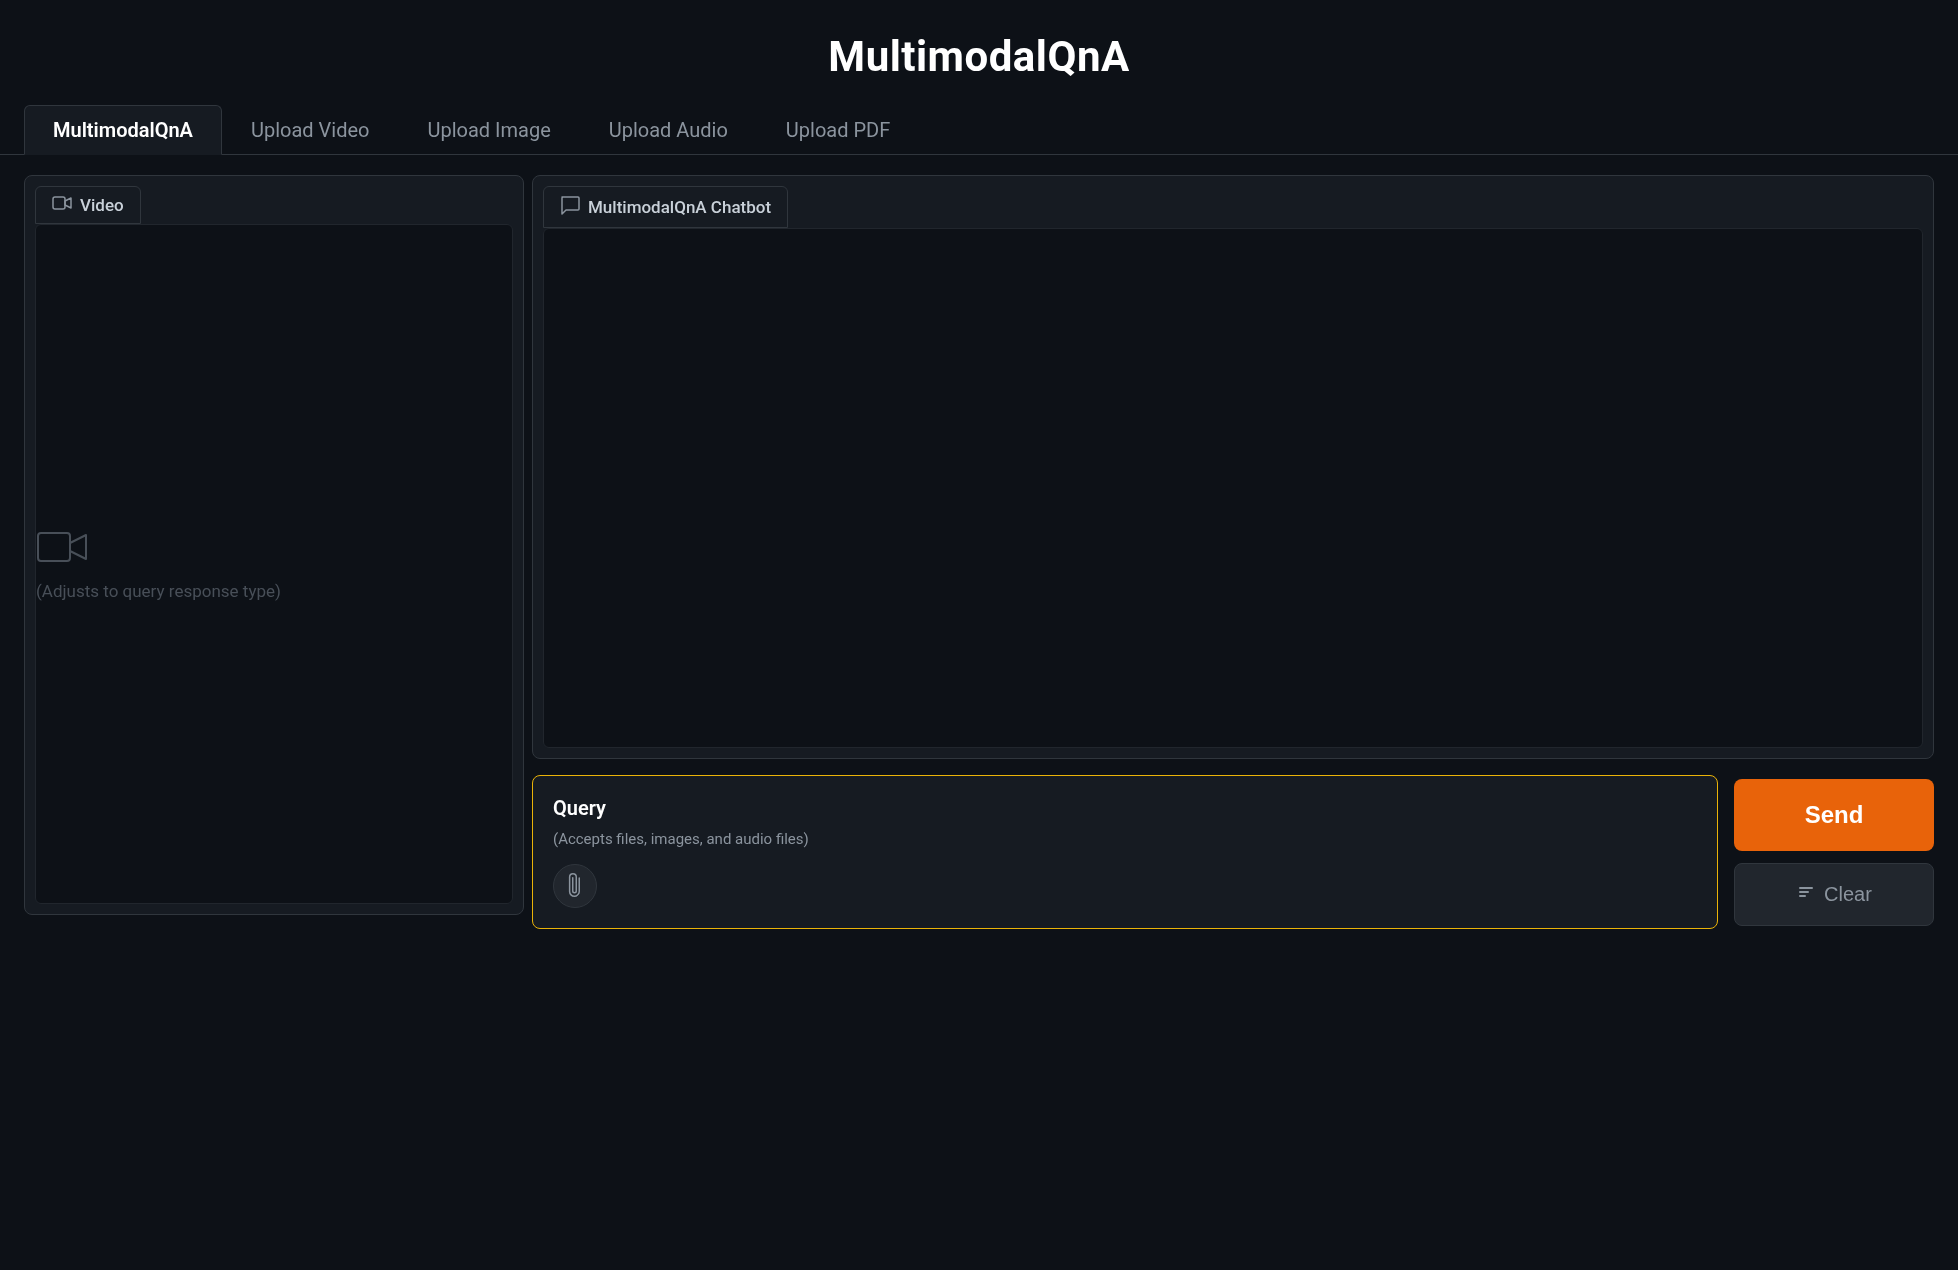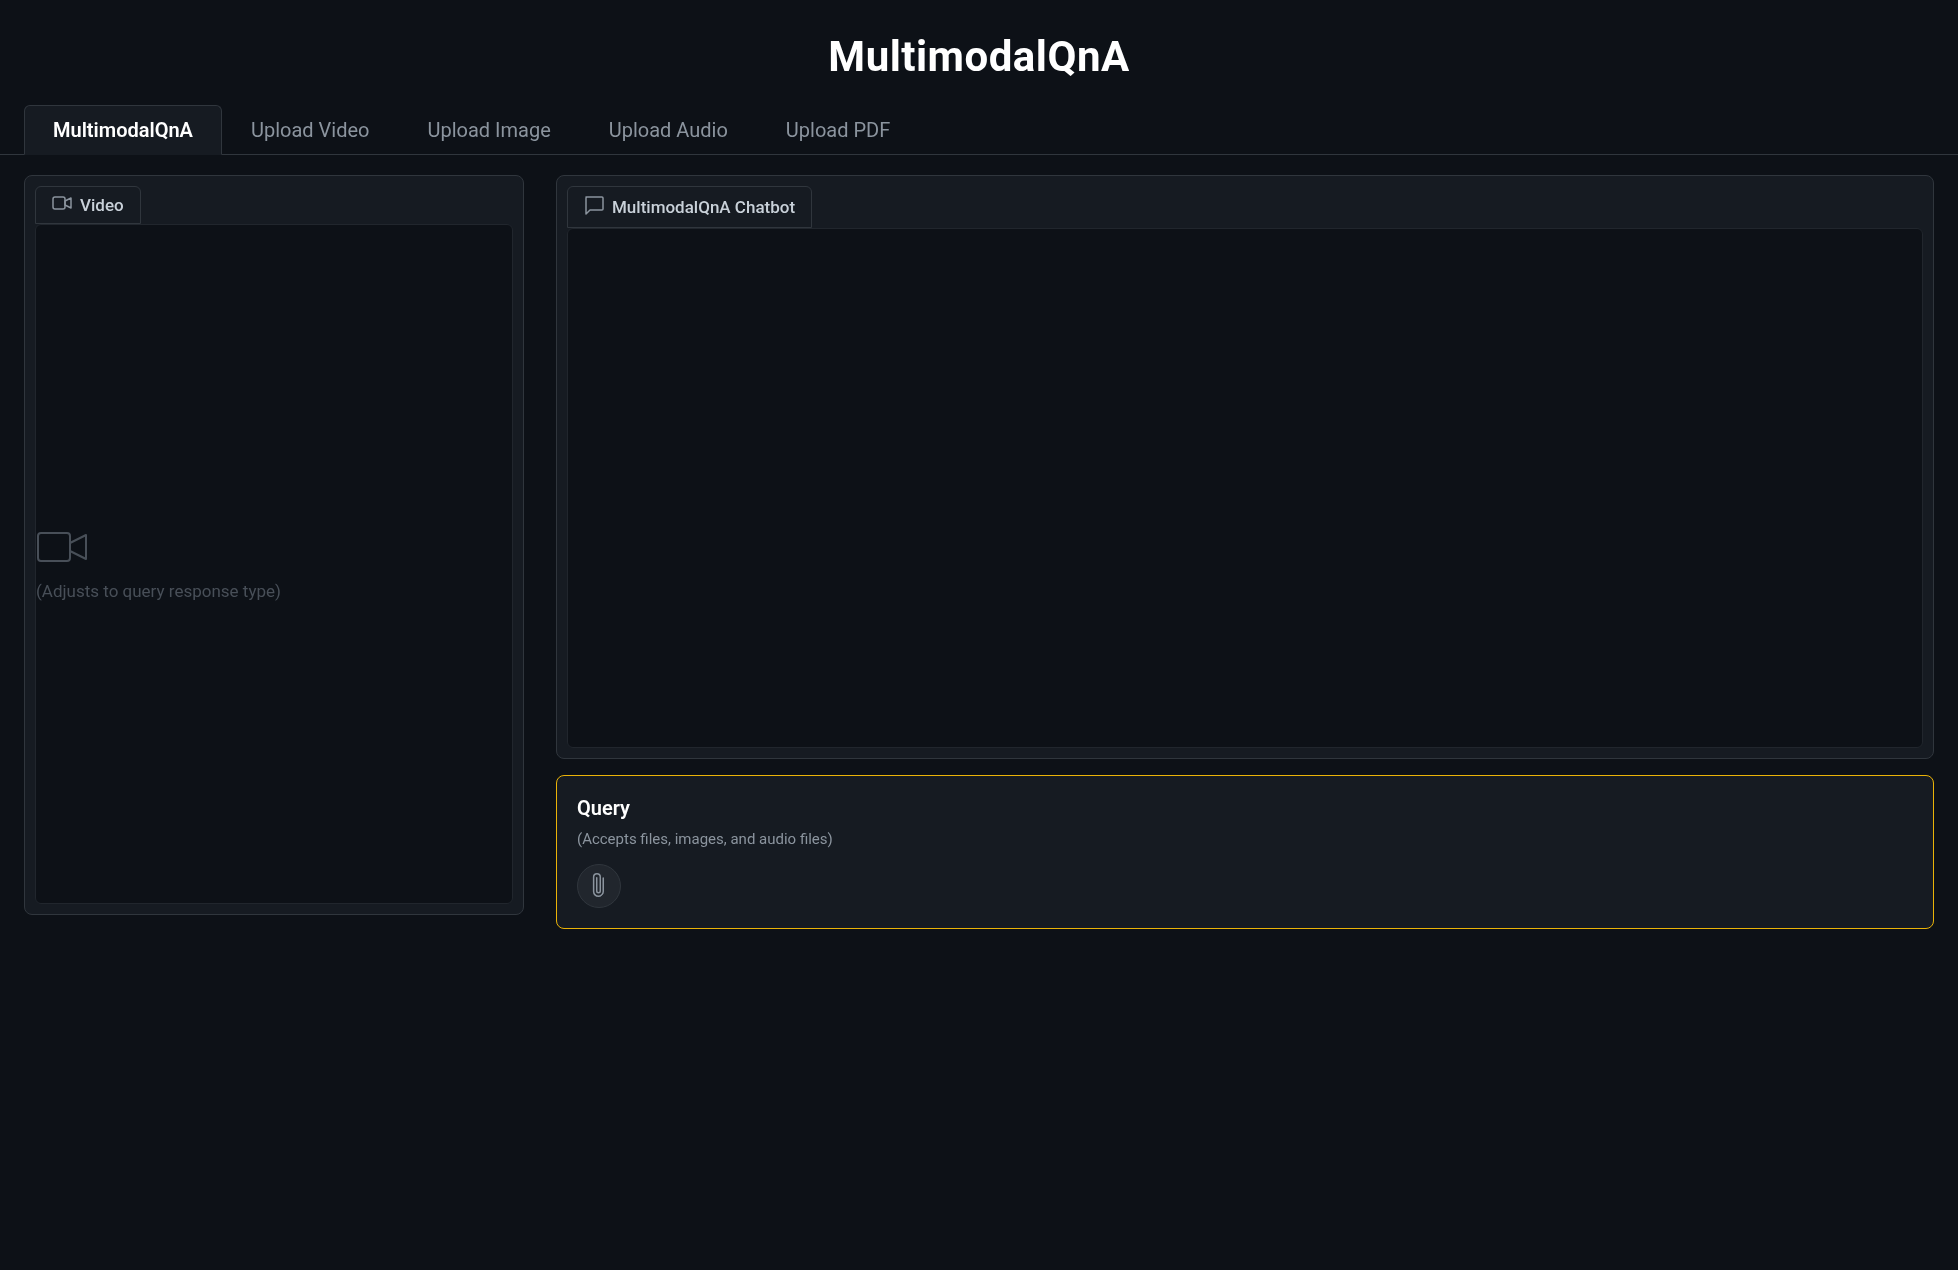--- a/index.html
+++ b/index.html
@@ -60,21 +60,21 @@
       background-color: #161b22;
       border-color: #30363d;
       border-bottom: 1px solid #161b22;
       margin-bottom: -1px;
       font-weight: 600;
     }
 
     .main-content {
       display: flex;
       flex-direction: row;
-      gap: 16px;
+      gap: 0;
       padding: 20px 24px;
       flex: 1;
       align-items: flex-start;
     }
 
     
     .left-panel {
       width: 500px;
       min-width: 500px;
       display: flex;
@@ -124,21 +124,21 @@
       color: #484f58;
       font-size: 17px;
     }
 
     
     .right-panel {
       flex: 1;
       display: flex;
       flex-direction: column;
       gap: 16px;
-      margin-left: 16px;
+      margin-left: 8px;
     }
 
     .chatbot-panel {
       border: 1px solid #30363d;
       border-radius: 8px;
       background-color: #161b22;
       overflow: hidden;
     }
 
     .chatbot-tab {
@@ -324,18 +324,31 @@
           <span class="query-subtitle">(Accepts files, images, and audio files)</span>
           <div class="query-attachment-btn">
             <span class="attachment-icon">
               <svg width="22" height="22" viewBox="0 0 22 22" fill="none" xmlns="http://www.w3.org/2000/svg">
                 <path d="M20 10.5L10.5 20C8.6 21.9 5.6 21.9 3.7 20C1.8 18.1 1.8 15.1 3.7 13.2L13.9 3C15.2 1.7 17.3 1.7 18.6 3C19.9 4.3 19.9 6.4 18.6 7.7L8.7 17.6C8.0 18.3 6.9 18.3 6.2 17.6C5.5 16.9 5.5 15.8 6.2 15.1L15.5 5.8" stroke="#8b949e" stroke-width="1.5" stroke-linecap="round" stroke-linejoin="round" fill="none"></path>
               </svg>
             </span>
           </div>
         </div>
 
+        <div class="action-buttons">
+          <button class="send-button">Send</button>
+          <button class="clear-button">
+            <span class="clear-icon">
+              <svg width="20" height="20" viewBox="0 0 20 20" fill="none" xmlns="http://www.w3.org/2000/svg">
+                <rect x="3" y="5" width="14" height="2" rx="1" fill="#8b949e"></rect>
+                <rect x="3" y="9" width="10" height="2" rx="1" fill="#8b949e"></rect>
+                <rect x="3" y="13" width="7" height="2" rx="1" fill="#8b949e"></rect>
+              </svg>
+            </span>
+            <span>Clear</span>
+          </button>
+        </div>
 
       </div>
     </div>
 
   </div>
 </div>
 
 </body></html>

